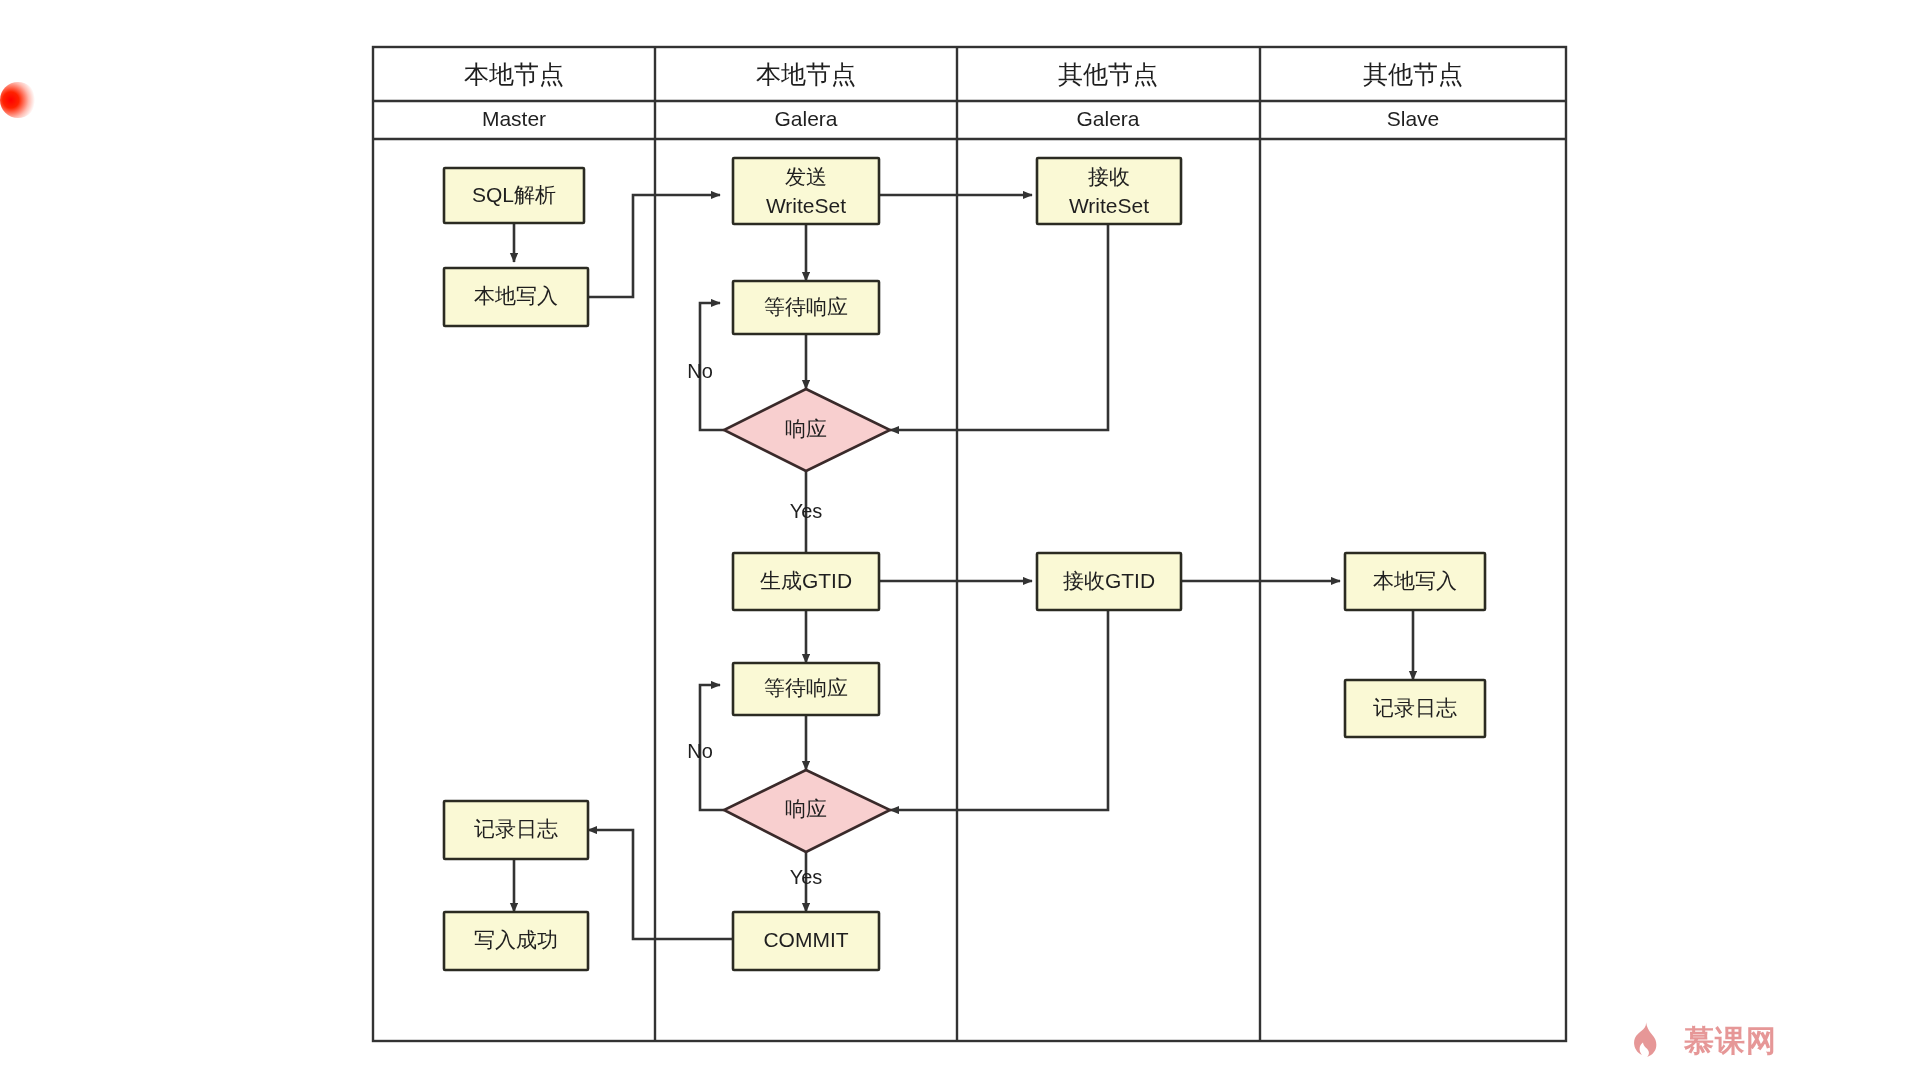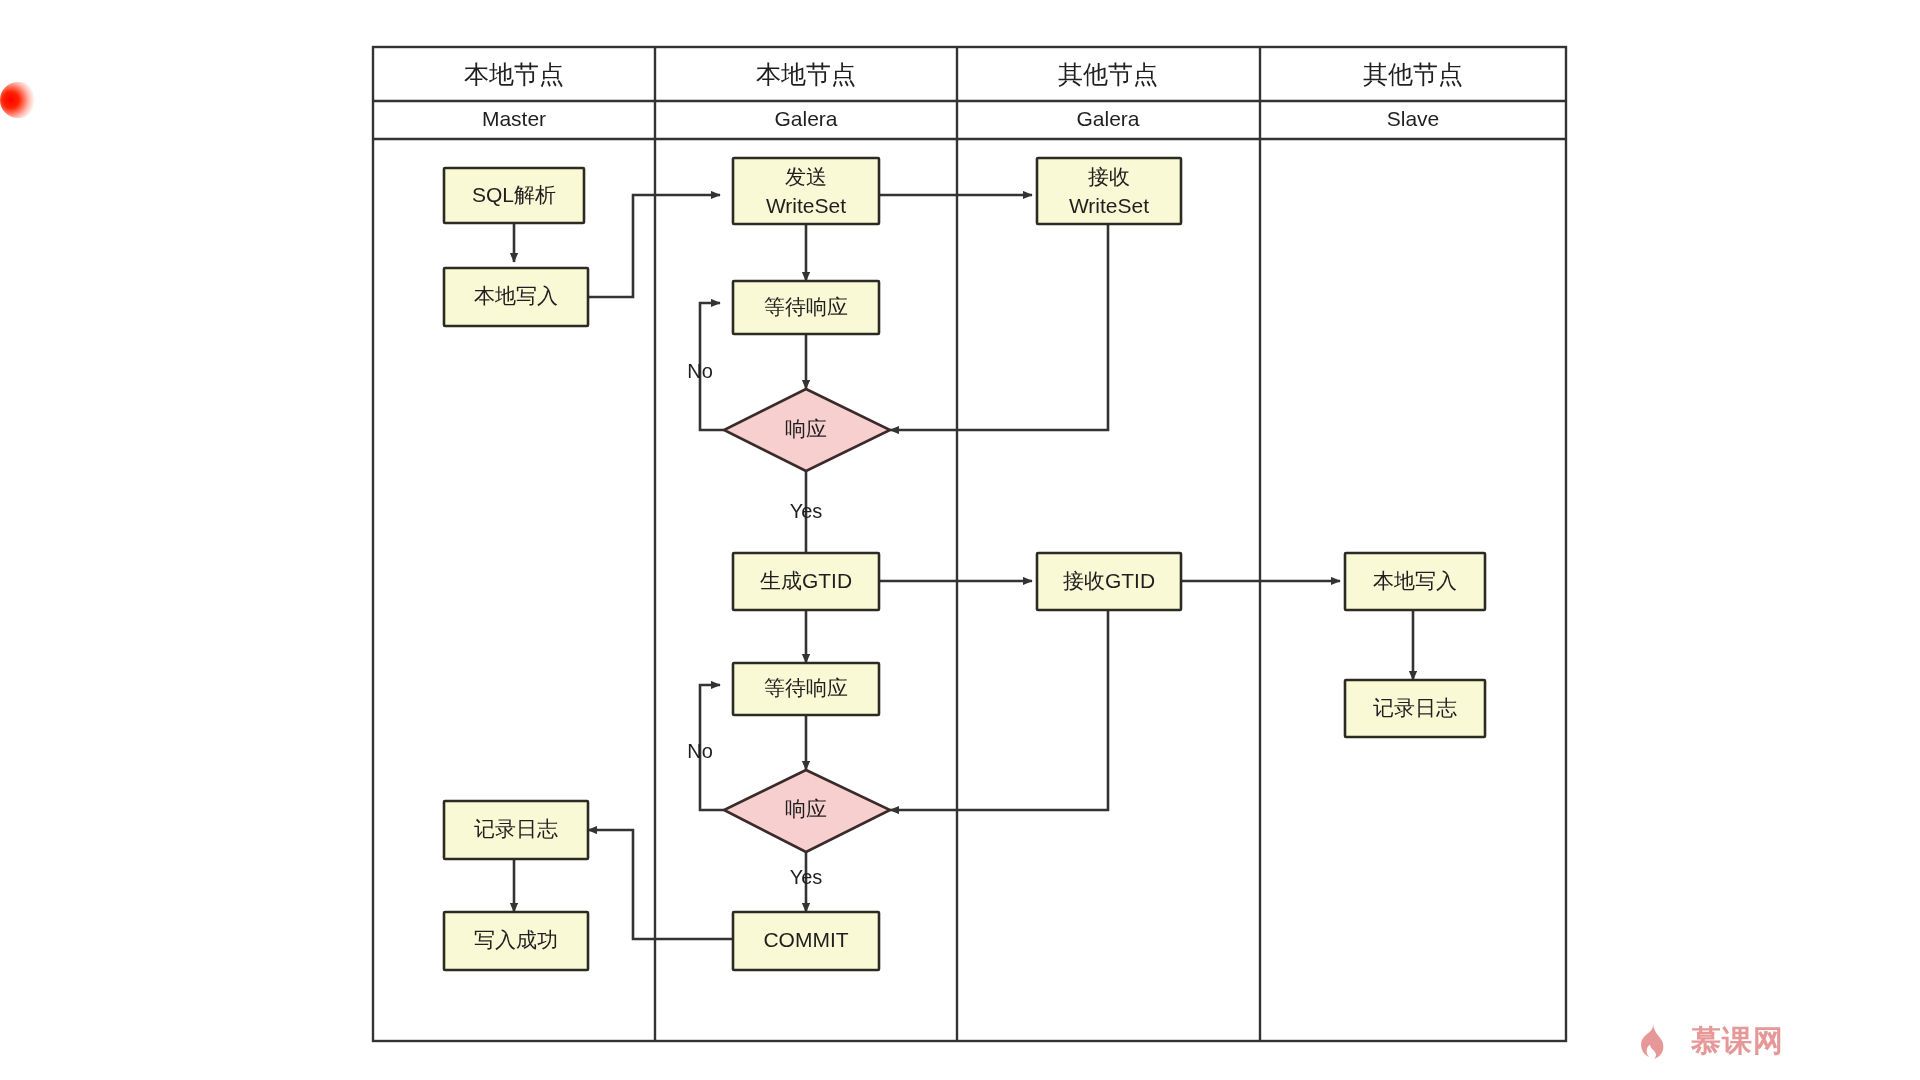--- a/index.html
+++ b/index.html
@@ -72,24 +72,23 @@
     stroke: #3a2a2a;
     stroke-width: 2.6;
   }
   .flow-edge {
     stroke: #333333;
     stroke-width: 2.6;
     fill: none;
   }
   #watermark {
     position: absolute;
-    right: 24px;
+    right: 31px;
     bottom: 18px;
     display: flex;
-    align-items: center;
     gap: 24px;
     opacity: 0.92;
   }
   #watermark .wm-label {
     font-family: "Liberation Sans", "DejaVu Sans", sans-serif;
     font-size: 30px;
     font-weight: 700;
     color: #E48F8F;
     letter-spacing: 1px;
   }

